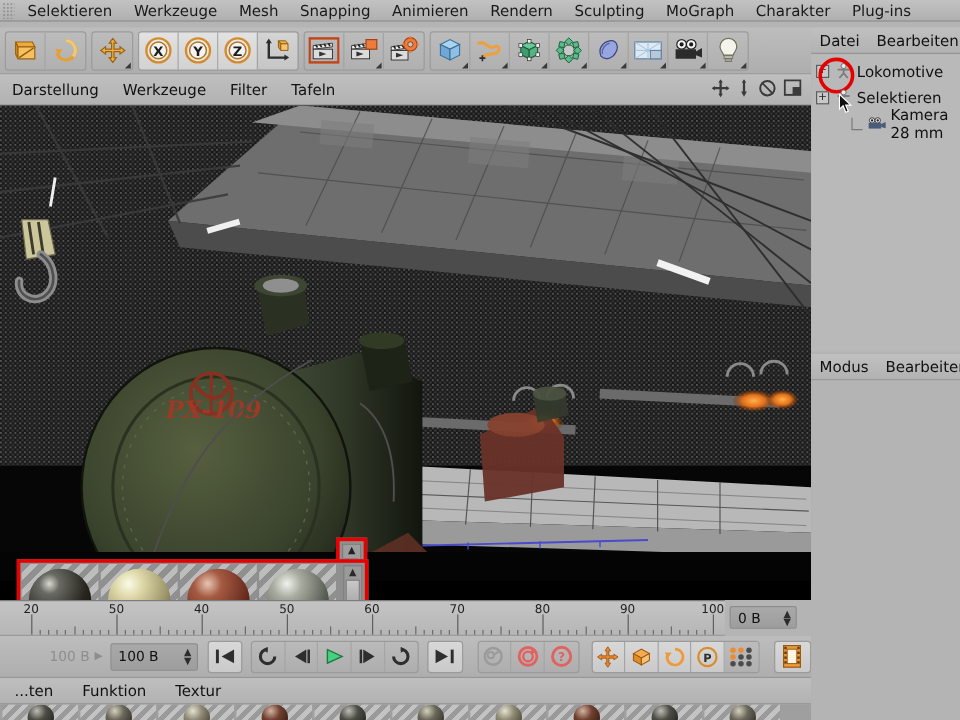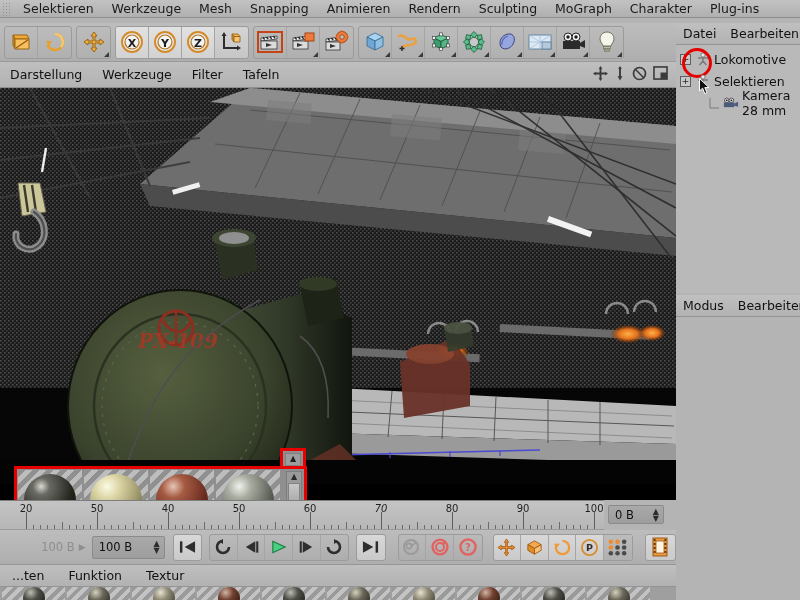--- a/index.html
+++ b/index.html
@@ -673,21 +673,21 @@
         <div class="tick" style="left: 310px; height: 17px;"></div>
         <div class="tick" style="left: 317.1px; height: 4px; background: rgb(106, 106, 106);"></div>
         <div class="tick" style="left: 324.2px; height: 4px; background: rgb(106, 106, 106);"></div>
         <div class="tick" style="left: 331.3px; height: 4px; background: rgb(106, 106, 106);"></div>
         <div class="tick" style="left: 338.4px; height: 4px; background: rgb(106, 106, 106);"></div>
         <div class="tick" style="left: 345.5px; height: 7px; background: rgb(106, 106, 106);"></div>
         <div class="tick" style="left: 352.6px; height: 4px; background: rgb(106, 106, 106);"></div>
         <div class="tick" style="left: 359.7px; height: 4px; background: rgb(106, 106, 106);"></div>
         <div class="tick" style="left: 366.8px; height: 4px; background: rgb(106, 106, 106);"></div>
         <div class="tick" style="left: 373.9px; height: 4px; background: rgb(106, 106, 106);"></div>
-        <div class="lbl" style="left: 381px; font-style: italic;">70</div>
+        <div class="lbl" style="left: 381px;">70</div>
         <div class="tick" style="left: 381px; height: 17px;"></div>
         <div class="tick" style="left: 388.1px; height: 4px; background: rgb(106, 106, 106);"></div>
         <div class="tick" style="left: 395.2px; height: 4px; background: rgb(106, 106, 106);"></div>
         <div class="tick" style="left: 402.3px; height: 4px; background: rgb(106, 106, 106);"></div>
         <div class="tick" style="left: 409.4px; height: 4px; background: rgb(106, 106, 106);"></div>
         <div class="tick" style="left: 416.5px; height: 7px; background: rgb(106, 106, 106);"></div>
         <div class="tick" style="left: 423.6px; height: 4px; background: rgb(106, 106, 106);"></div>
         <div class="tick" style="left: 430.7px; height: 4px; background: rgb(106, 106, 106);"></div>
         <div class="tick" style="left: 437.8px; height: 4px; background: rgb(106, 106, 106);"></div>
         <div class="tick" style="left: 444.9px; height: 4px; background: rgb(106, 106, 106);"></div>

